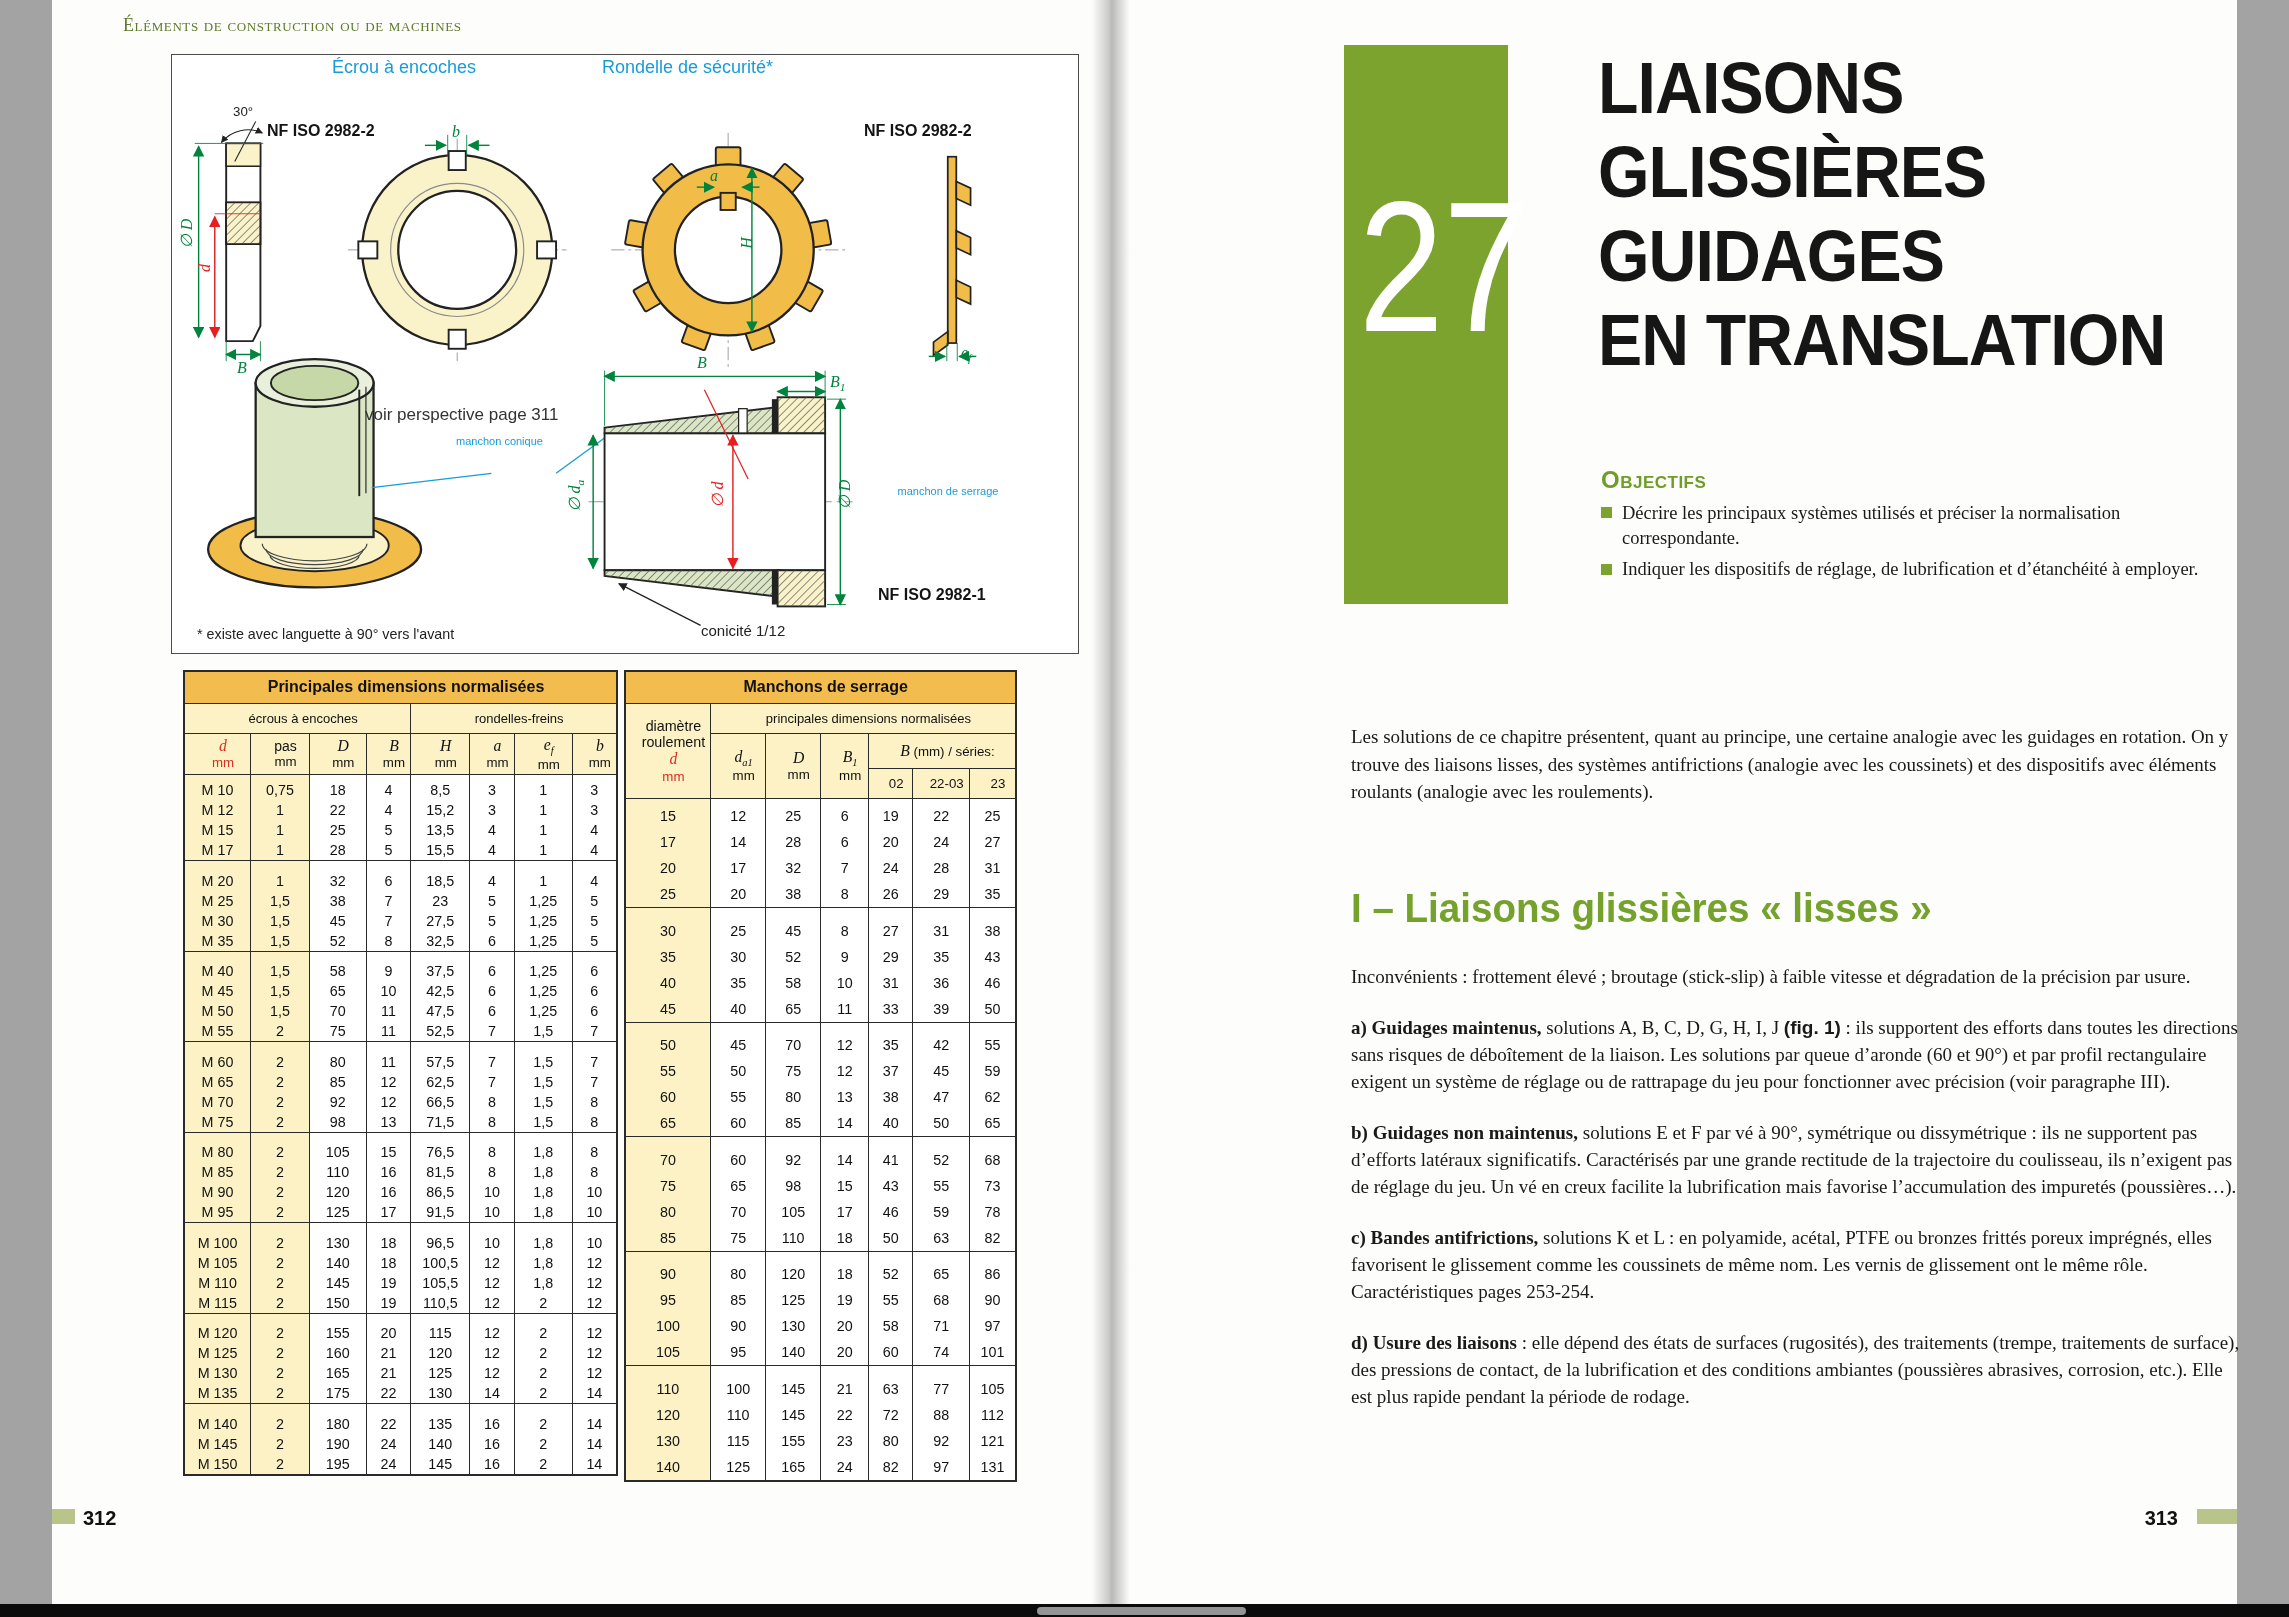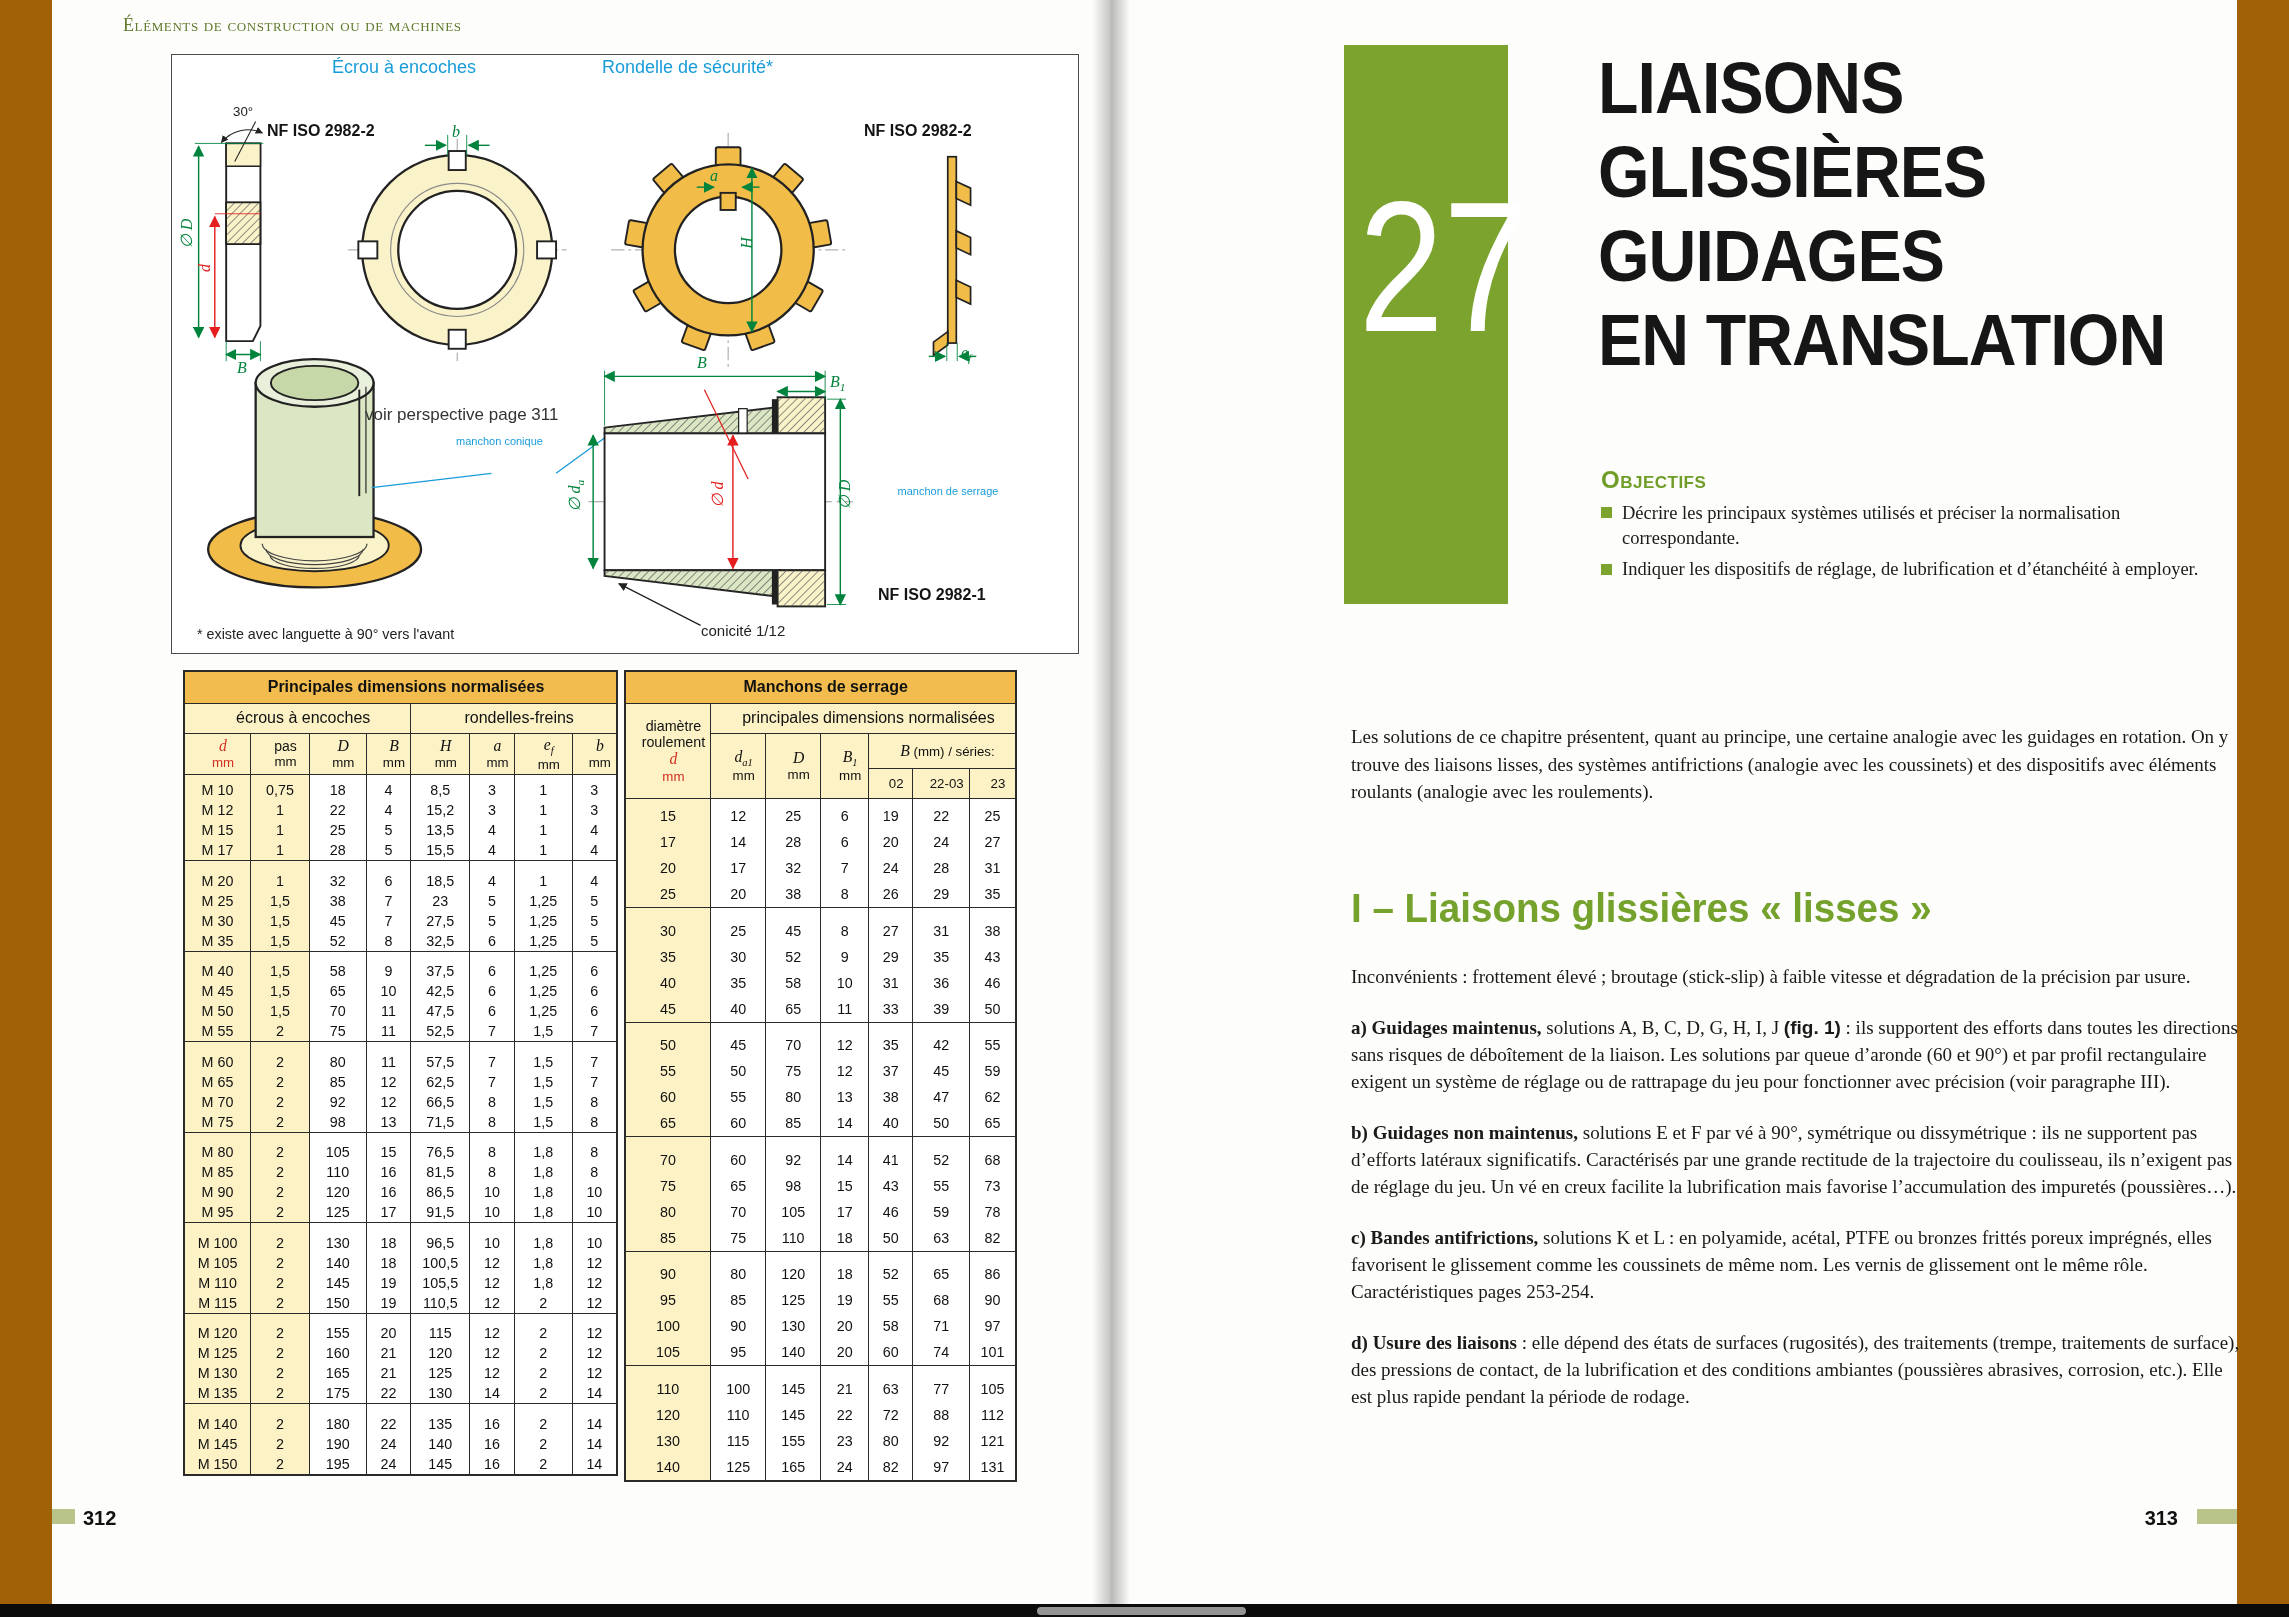--- a/index.html
+++ b/index.html
@@ -1,16 +1,16 @@
 <!DOCTYPE html>
 <html style="font-size:15px"><head>
 <meta charset="utf-8">
 <style>
   html,body{margin:0;padding:0;background:#000;}
-  .stage{position:relative;width:2289px;height:1618px;background:#a16207;overflow:hidden;
+  .stage{position:relative;width:2289px;height:1618px;background:#a3a3a3;overflow:hidden;
          font-family:"Liberation Sans",sans-serif;}
   .page{position:absolute;top:0;height:1604px;background:#fdfdfb;}
   .page-left{left:52px;width:1059px;}
   .page-right{left:1111px;width:1126px;}
   .seam{position:absolute;left:1092px;top:0;width:38px;height:1604px;pointer-events:none;
         background:linear-gradient(90deg,rgba(0,0,0,0) 0%,rgba(0,0,0,.20) 44%,rgba(30,30,30,.30) 52%,rgba(0,0,0,0) 100%);}
   .bottom-bar{position:absolute;left:0;bottom:0;width:2289px;height:14.3px;background:#0b0b0b;}
   .scroll-handle{position:absolute;left:1037px;top:2.9px;width:209px;height:8.6px;border-radius:4.8px;background:#949494;}
 
   
@@ -32,21 +32,21 @@
 
   .tables{position:absolute;left:131px;top:670px;display:flex;gap:5.7px;align-items:flex-start;}
   .dtab{border-collapse:collapse;border:2.9px solid #2a2a2a;table-layout:fixed;color:#111;}
   .dtab th{border:1px solid #2a2a2a;text-align:center;padding-left:12px;}
   .dtab td{border-left:1px solid #2a2a2a;border-right:1px solid #2a2a2a;border-top:none;border-bottom:none;
            text-align:center;font-size:14.3px;height:20px;line-height:18px;background:#fff;padding:0;}
   .nuts{width:435px;}
   .slv{width:390px;}
   .slv td{height:26px;}
   .tt{background:#f2bd4e;font-weight:bold;font-size:16px;height:28.5px;}
-  .ts{background:#fcf2c5;font-size:16px;height:27px;font-weight:normal;}
+  .ts{background:#fcf2c5;font-size:13px;height:27px;font-weight:normal;}
   .tc{background:#fcf2c5;font-size:13.3px;padding:2.9px 1px;font-weight:normal;vertical-align:middle;}
   .sym{font-family:"Liberation Serif",serif;font-style:italic;font-size:15.7px;}
   .sym sub{font-size:10.5px;}
   .sym.up{font-family:"Liberation Sans",sans-serif;font-style:normal;font-size:14px;}
   .redtx{color:#d42f23;}
   .unit{font-size:13.3px;}
   td.yell{background:#fcf2c5;}
   .dtab tbody tr.gfirst td{border-top:1.9px solid #2a2a2a;padding-top:9.5px;}
   .dtab tbody tr:first-child td{padding-top:4.8px;}
   .serwrap{line-height:1.1;}

